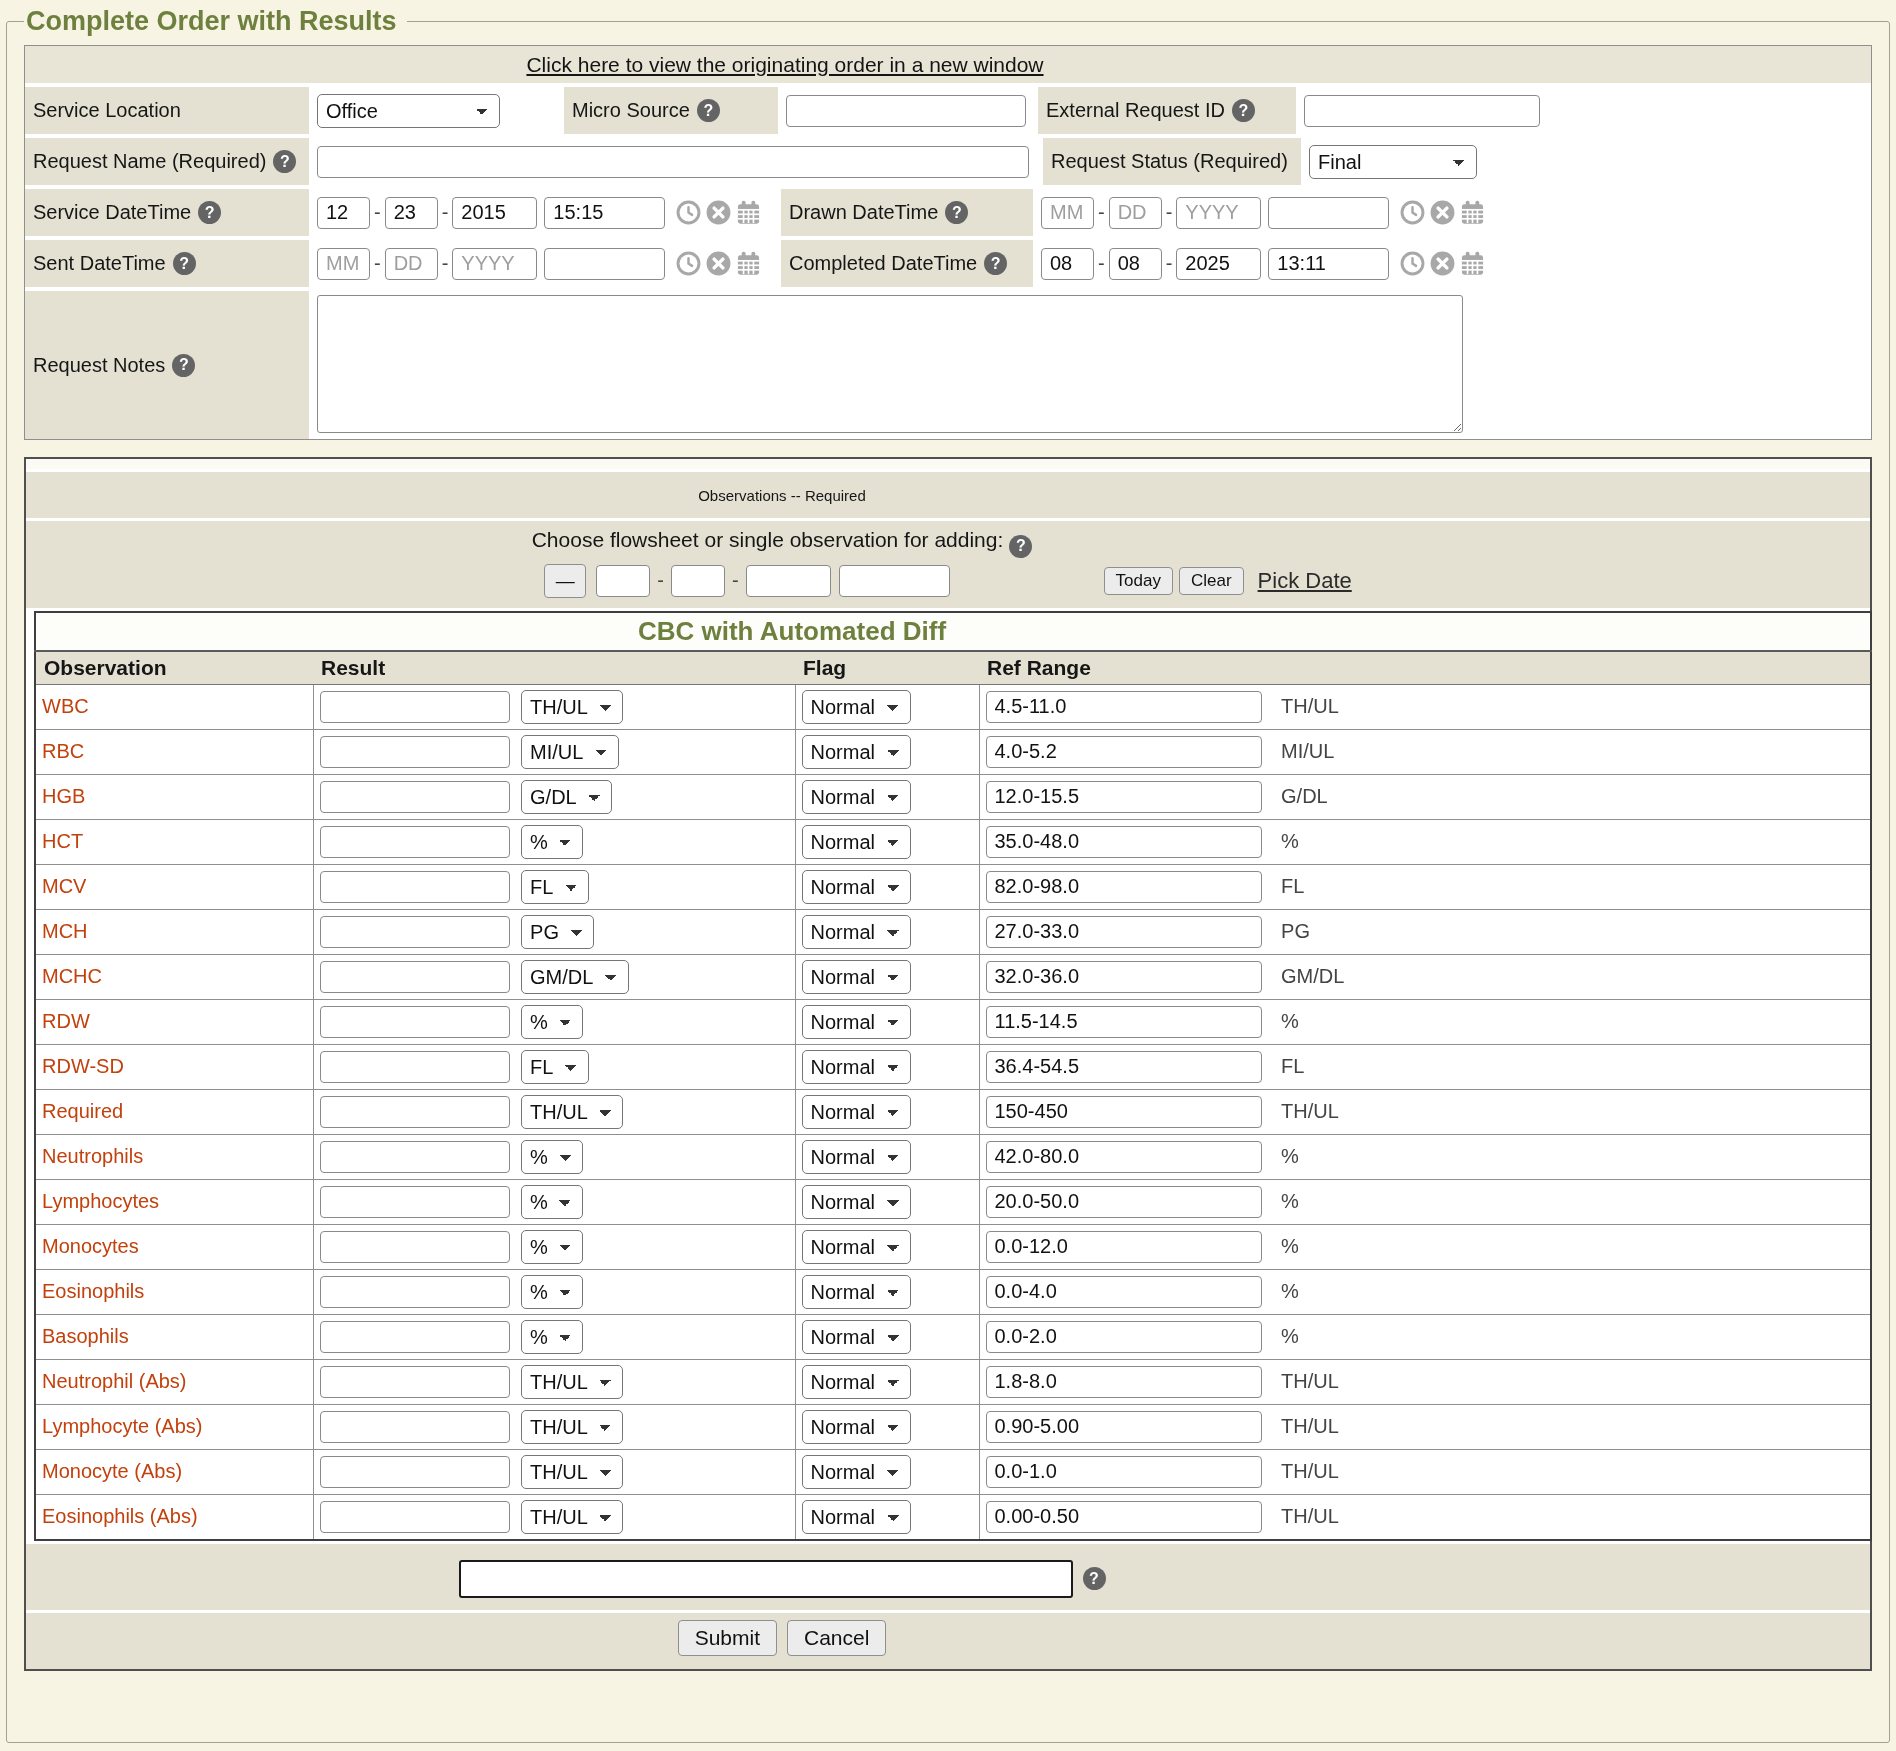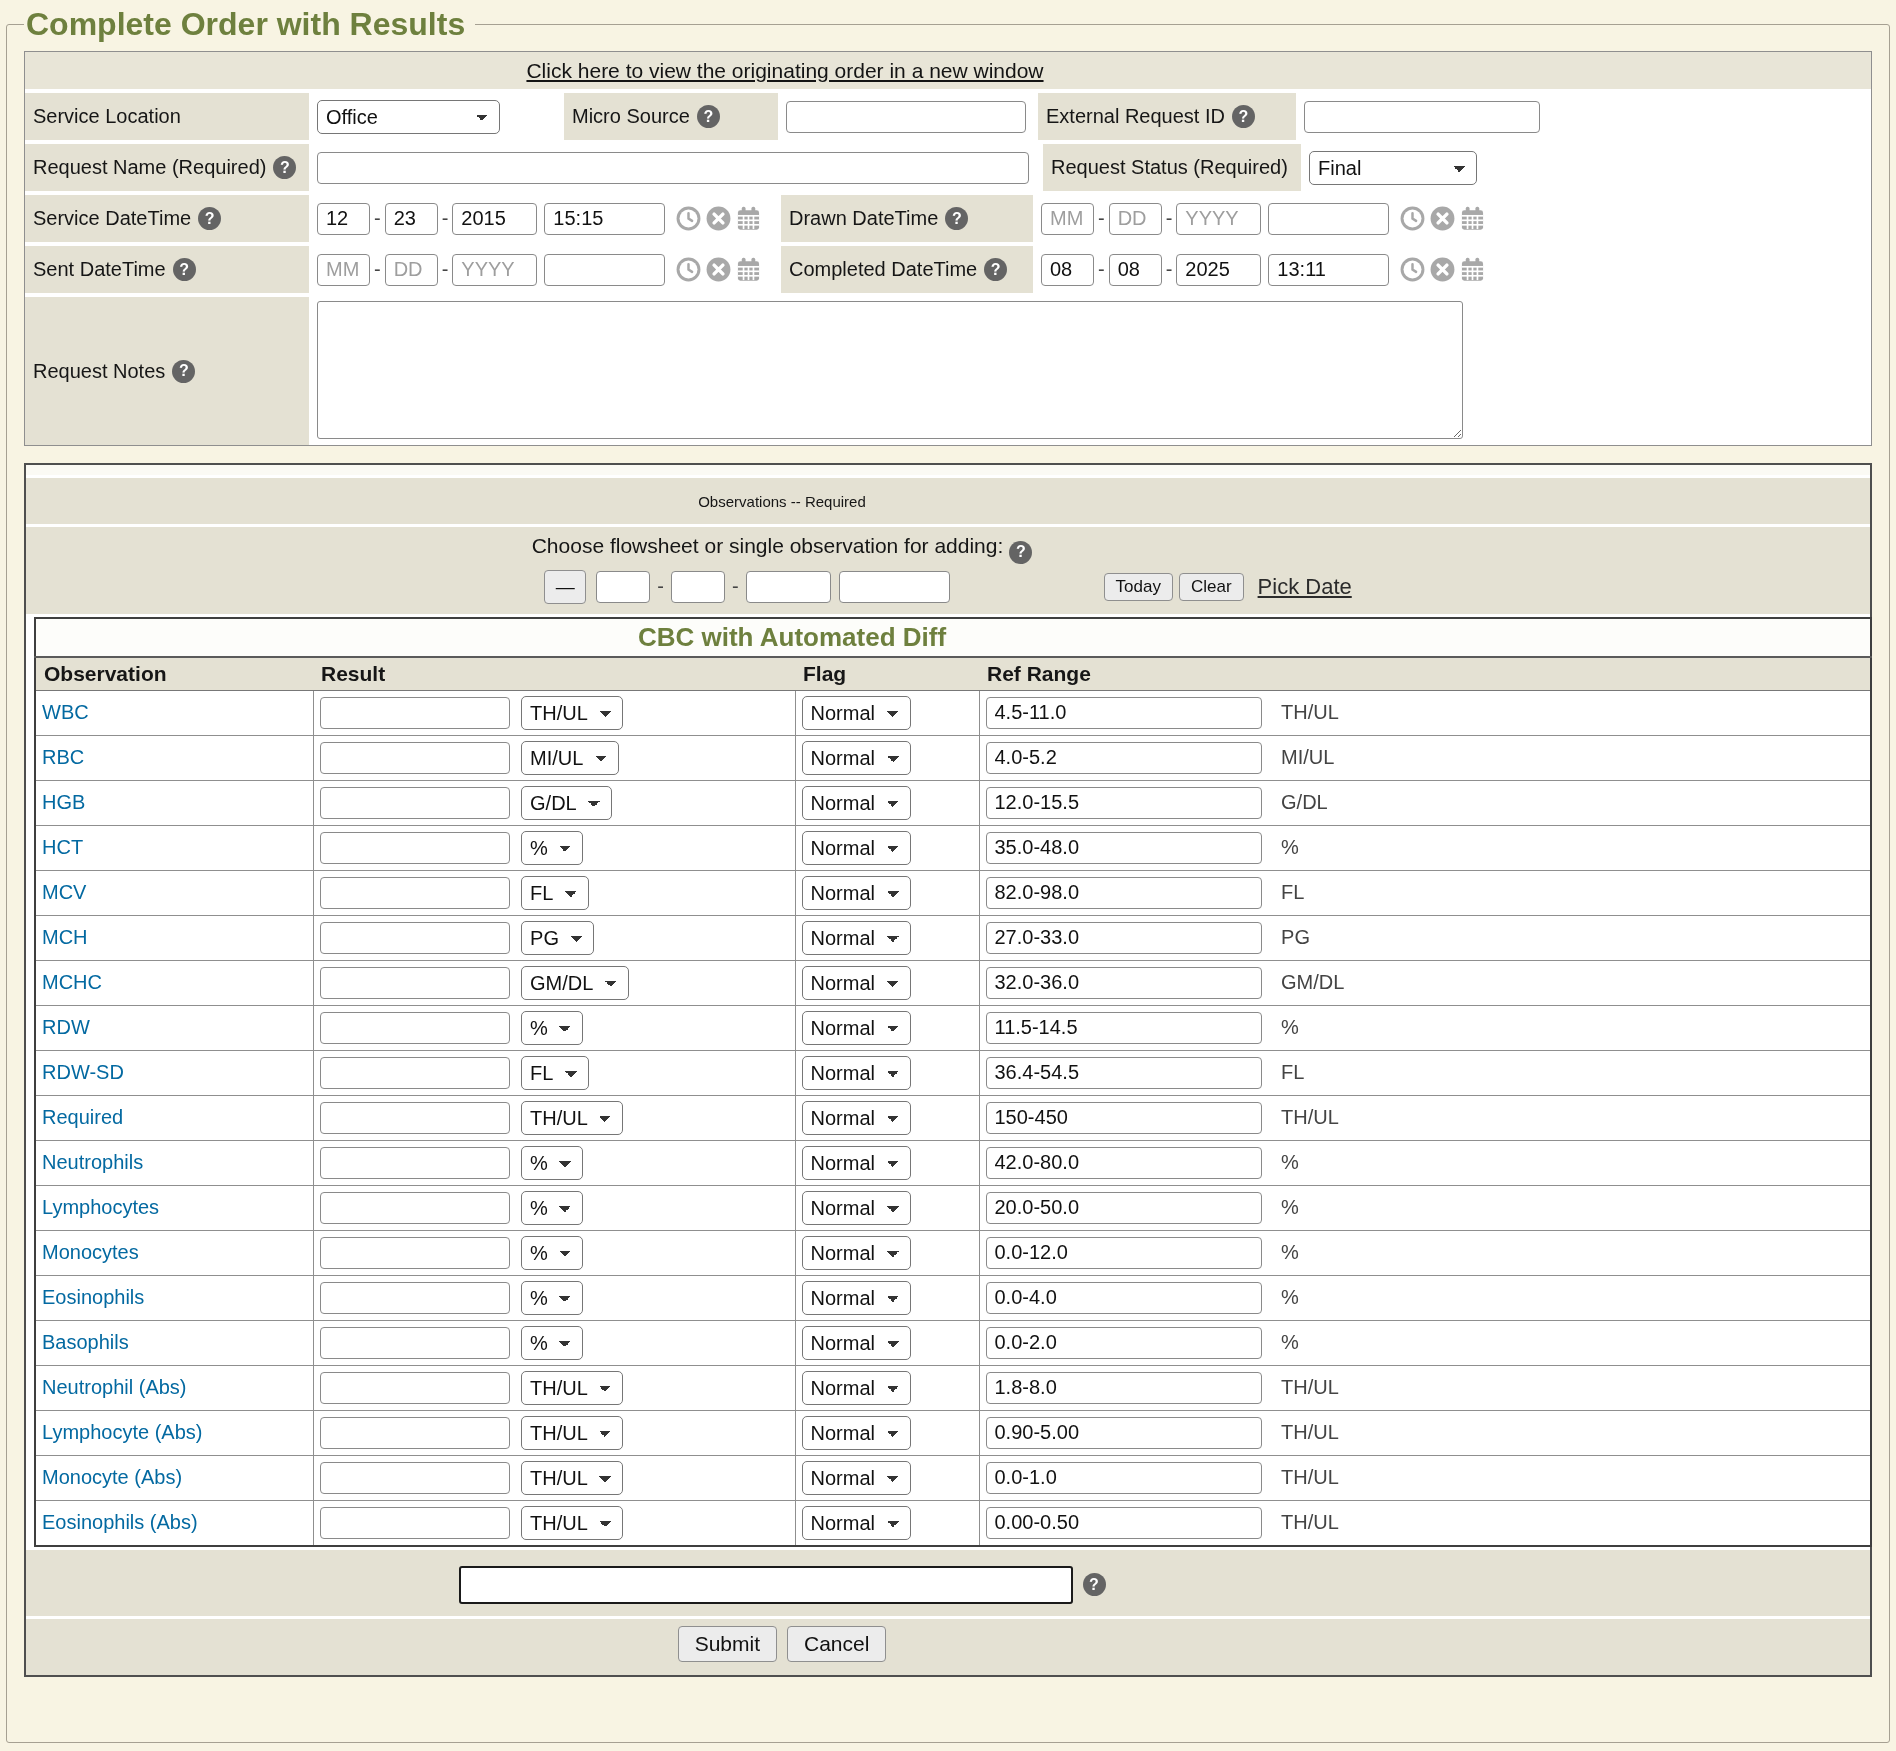--- a/index.html
+++ b/index.html
@@ -10,21 +10,21 @@
     font-family:"Liberation Sans", sans-serif;
     font-size:20px; color:#161616;
     overflow:hidden;
   }
   fieldset.frame {
     margin:6px 6px 0; padding:0 17px;
     border:1px solid #a6a092; border-radius:3px;
     height:1737px;
   }
   legend.page-legend {
-    color:#6e803e; font-weight:bold; font-size:32px;
+    color:#6e803e; font-weight:bold; font-size:27px;
     padding:0 10px 0 2px; margin-left:0;
   }
 
   
   .toptable {
     margin-top:8px;
     border:1px solid #8f8f8f;
     background:#fff;
     display:flex; flex-direction:column; gap:4px;
   }
@@ -114,21 +114,21 @@
     background:#fff;
   }
   .cbc .title-td { background:#fdfdfa; border-bottom:2px solid #5a5a5a; padding:3px 0; }
   .cbc .title-td div { width:1512px; text-align:center; font-weight:bold; font-size:26px; color:#6e803e; }
   .cbc th {
     background:#e4e1d3; text-align:left; font-size:21px;
     padding:4px 8px; border-bottom:1px solid #777;
   }
   .cbc td { padding:5px 6px; }
   .cbc tbody tr + tr td { border-top:1px solid #8f8f8f; }
-  .cbc .c-obs { width:278px; border-right:1px solid #8f8f8f; color:#0369a1; font-size:20px; }
+  .cbc .c-obs { width:278px; border-right:1px solid #8f8f8f; color:#c2410c; font-size:20px; }
   .cbc .c-res { width:482px; border-right:1px solid #8f8f8f; }
   .cbc .c-flag { width:184px; border-right:1px solid #8f8f8f; }
   .cbc .c-range { }
   .res-input { width:190px; margin-right:6px; }
   .range-input { width:276px; }
   .range-unit { color:#444; margin-left:14px; font-size:20px; }
 
   .note-row { background:#e4e1d3; padding:16px 0 12px; }
   .note-row .centerbox { display:flex; align-items:center; justify-content:center; gap:10px; }
   .note-input {

